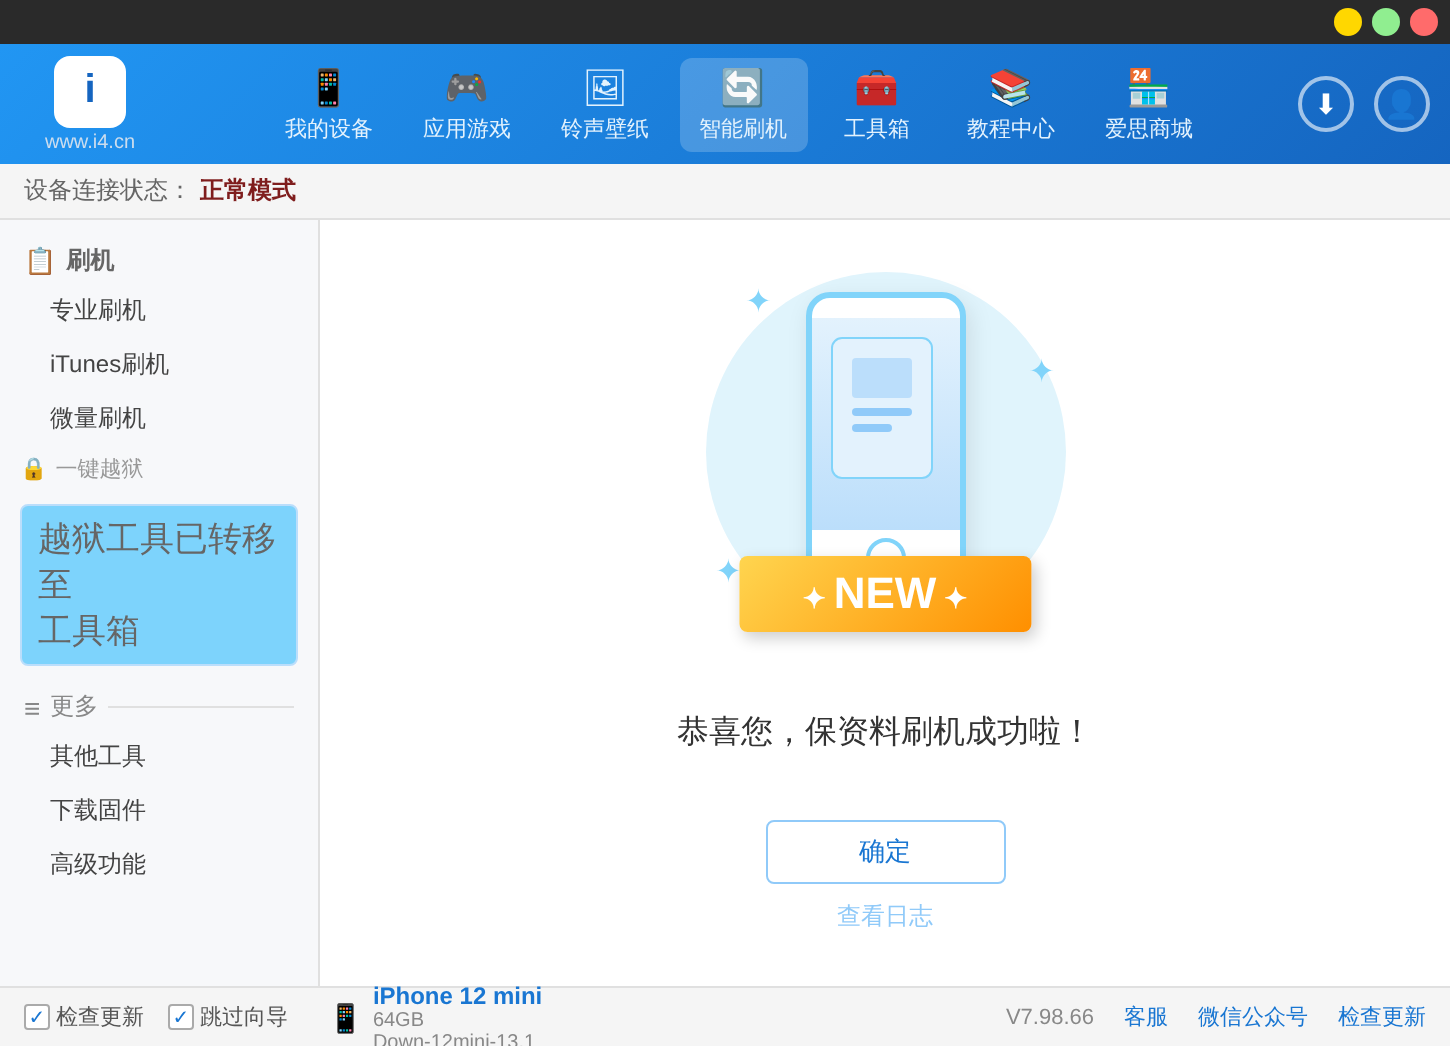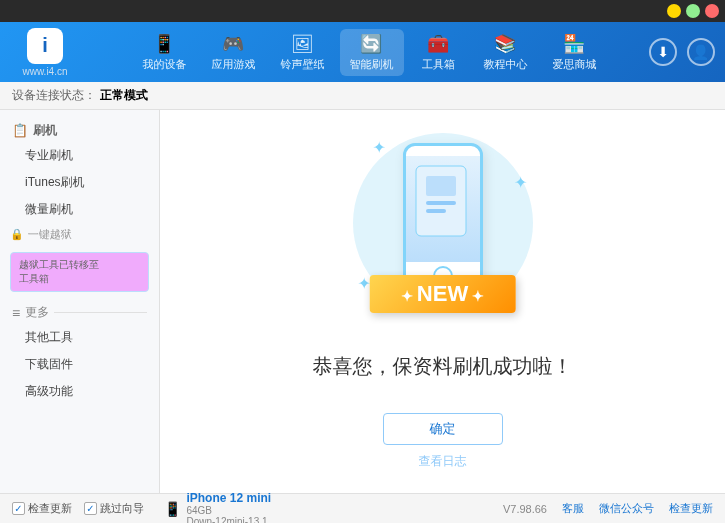--- a/index.html
+++ b/index.html
@@ -67,21 +67,21 @@
 
     
     .status-bar {
       height: 28px;
       background: #f5f5f5;
       border-bottom: 1px solid #e0e0e0;
       display: flex; align-items: center; padding: 0 12px;
       font-size: 12px; color: #555;
     }
     .status-label { color: #666; }
-    .status-value { color: #000000; font-weight: bold; margin-left: 4px; }
+    .status-value { color: #7f1d1d; font-weight: bold; margin-left: 4px; }
 
     
     .sidebar {
       width: 160px;
       background: #f7f8fa;
       border-right: 1px solid #e0e0e0;
       overflow-y: auto;
       padding: 6px 0;
     }
     .sidebar-group-header {
@@ -96,25 +96,25 @@
       border-left: 3px solid transparent;
     }
     .sidebar-item.active {
       background: #e3f2fd;
       color: #1976D2;
       border-left: 3px solid #1976D2;
       font-weight: bold;
     }
     .sidebar-notice {
       margin: 6px 10px;
-      background: #f0abfc;
+      background: #7dd3fc;
       border: 1px solid #bbdefb;
       border-radius: 4px;
       padding: 5px 8px;
-      font-size: 10px; color: #666;
+      font-size: 17px; color: #666;
     }
     .sidebar-divider {
       display: flex; align-items: center;
       padding: 6px 12px 3px;
       color: #888; font-size: 12px;
     }
     .sidebar-divider-line { flex: 1; height: 1px; background: #e0e0e0; margin-left: 5px; }
 
     
     .content {
@@ -172,21 +172,21 @@
       content: '✦ ';
       font-size: 14px;
     }
     .new-badge::after {
       content: ' ✦';
       font-size: 14px;
     }
 
     
     .success-text {
-      font-size: 20px; color: #333; margin-bottom: 20px;
+      font-size: 16px; color: #333; margin-bottom: 20px;
     }
 
     
     .confirm-btn {
       width: 120px; height: 32px;
       background: white;
       border: 1px solid #90caf9;
       border-radius: 4px;
       color: #1976D2; font-size: 13px;
       cursor: pointer; margin-bottom: 8px;

